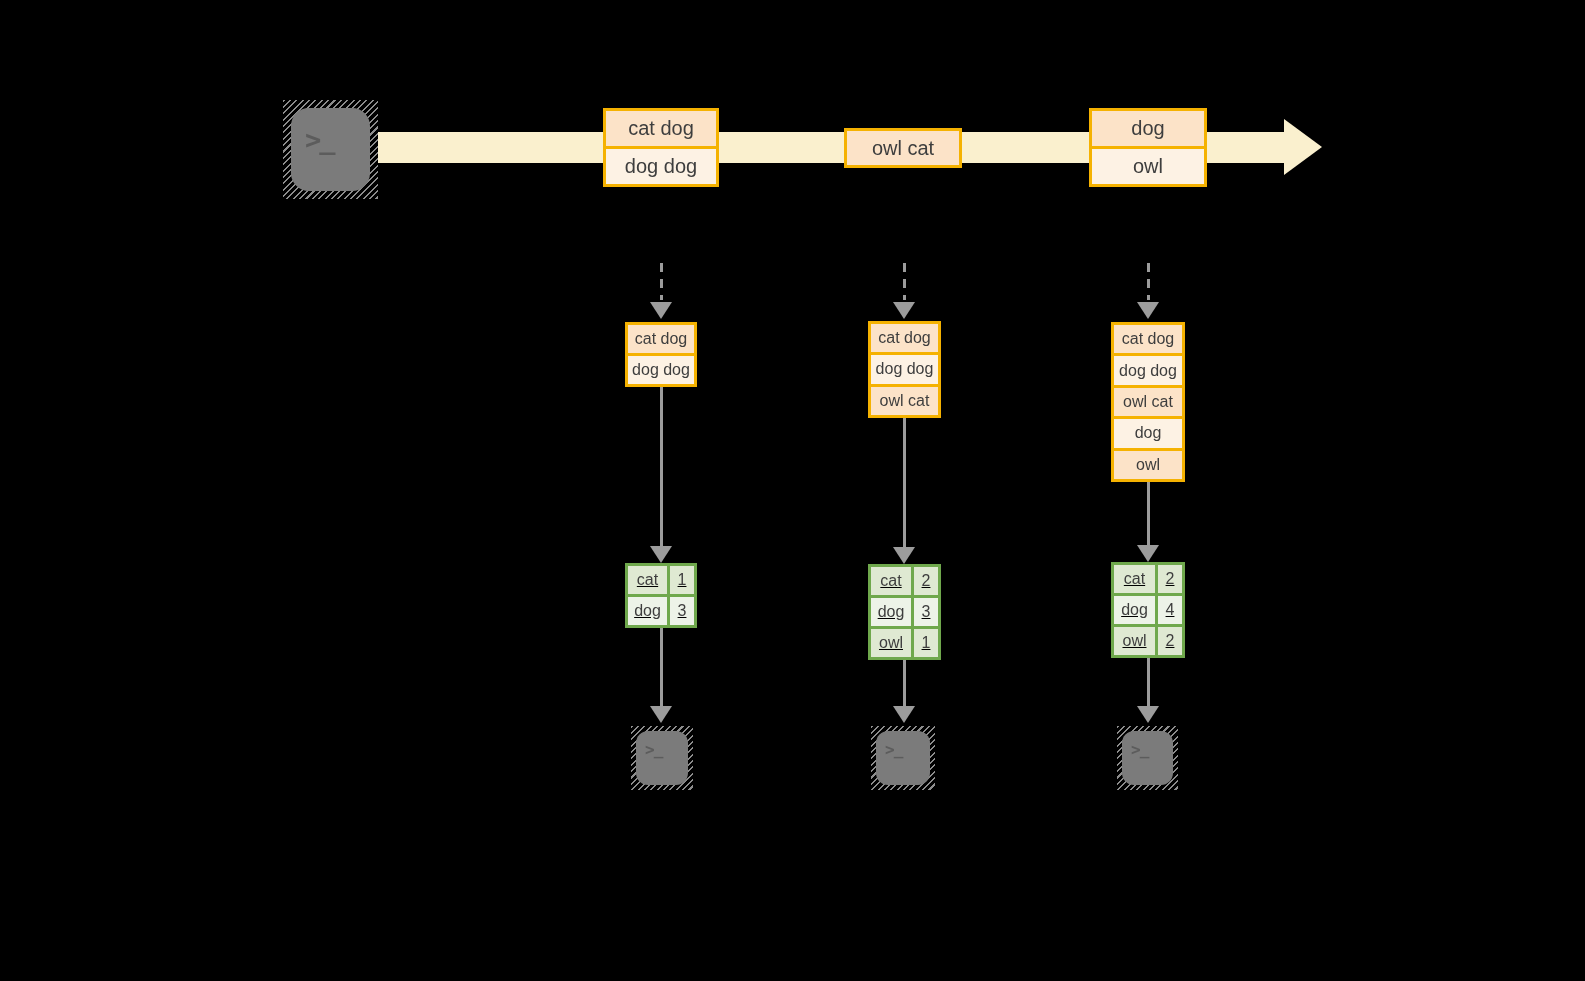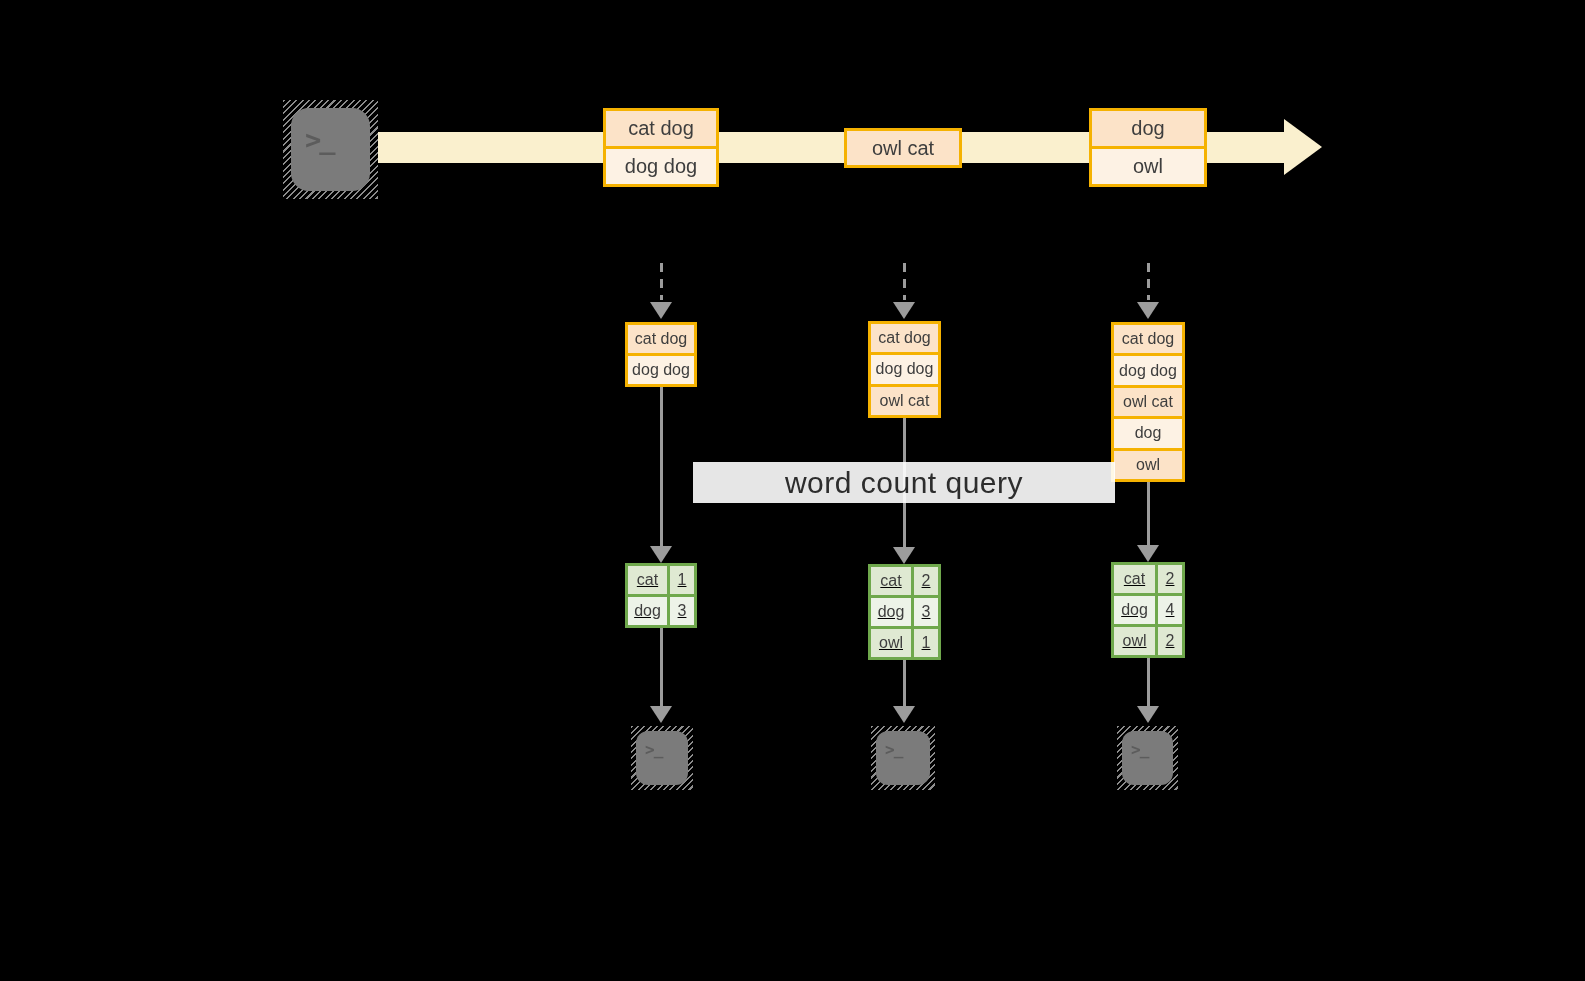--- a/index.html
+++ b/index.html
@@ -99,21 +99,20 @@
     <div class="orow fill-d">owl</div>
   </div>
 
   <div class="abs vline" style="left:660px;top:387px;height:161px;"></div>
   <div class="abs ahead" style="left:650px;top:546px;"></div>
   <div class="abs vline" style="left:903px;top:418px;height:130px;"></div>
   <div class="abs ahead" style="left:893px;top:547px;"></div>
   <div class="abs vline" style="left:1147px;top:482px;height:64px;"></div>
   <div class="abs ahead" style="left:1137px;top:545px;"></div>
 
-  <div class="abs qlabel" style="left:693px;top:462px;width:422px;height:41px;">word count query</div>
 
   <div class="abs gtable" style="left:625px;top:563px;width:72px;height:65px;">
     <div class="gcell gd">cat</div>
     <div class="gcell gd">1</div>
     <div class="gcell gl">dog</div>
     <div class="gcell gl">3</div>
   </div>
   <div class="abs gtable" style="left:868px;top:564px;width:73px;height:96px;">
     <div class="gcell gd">cat</div>
     <div class="gcell gd">2</div>

